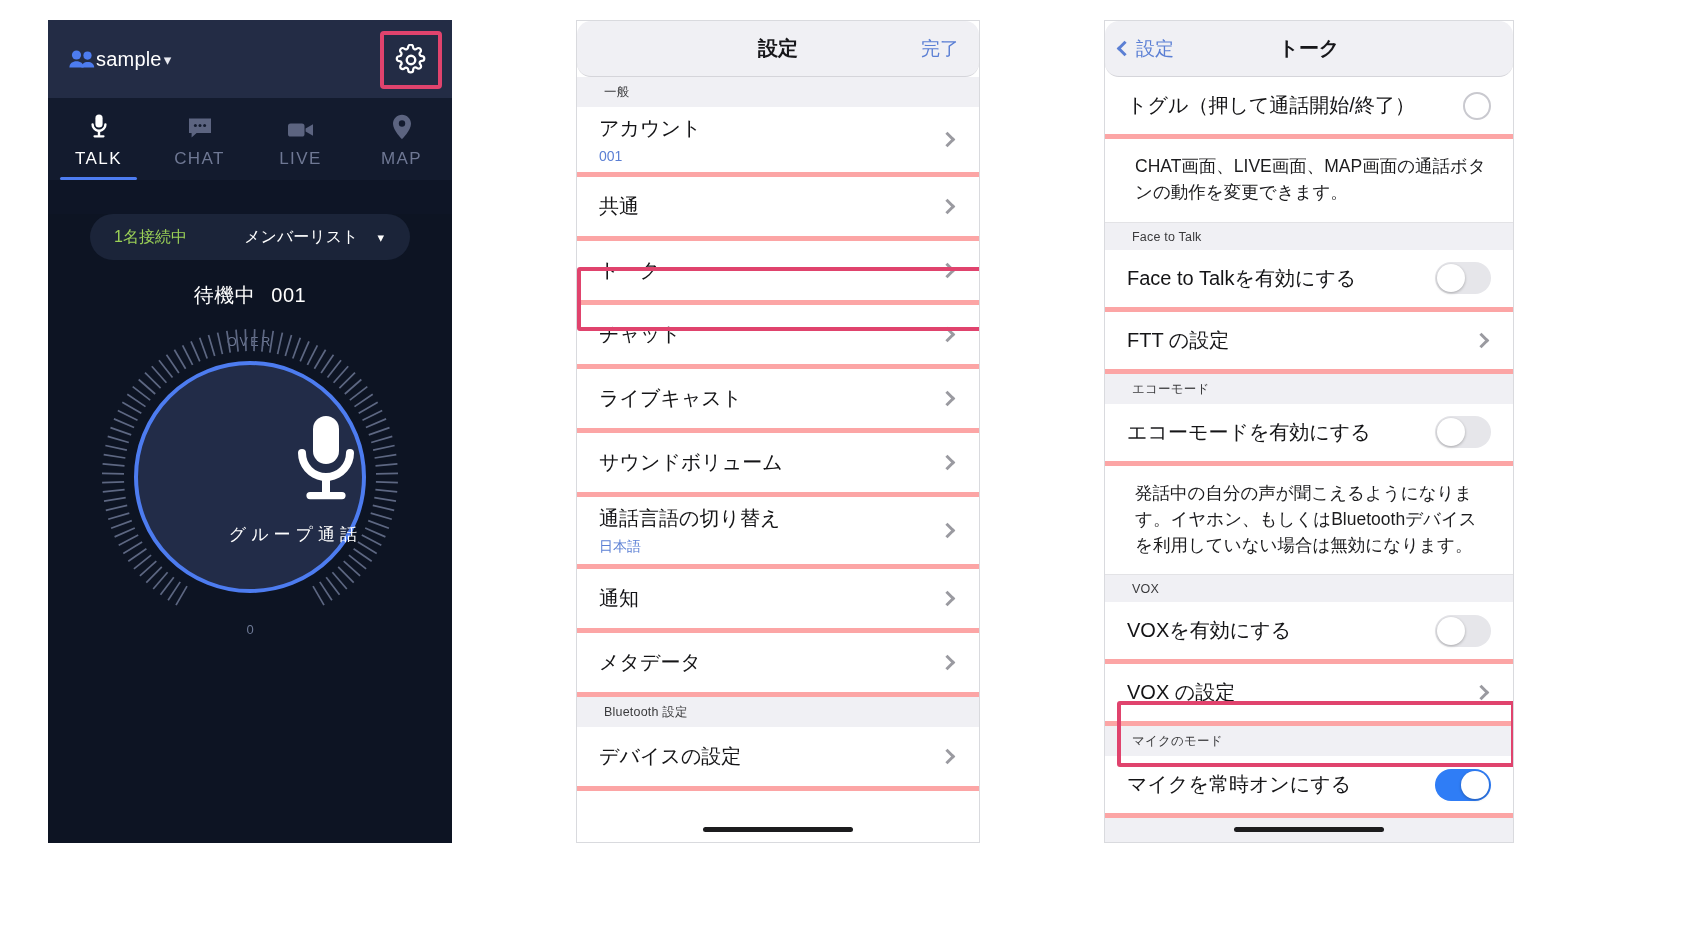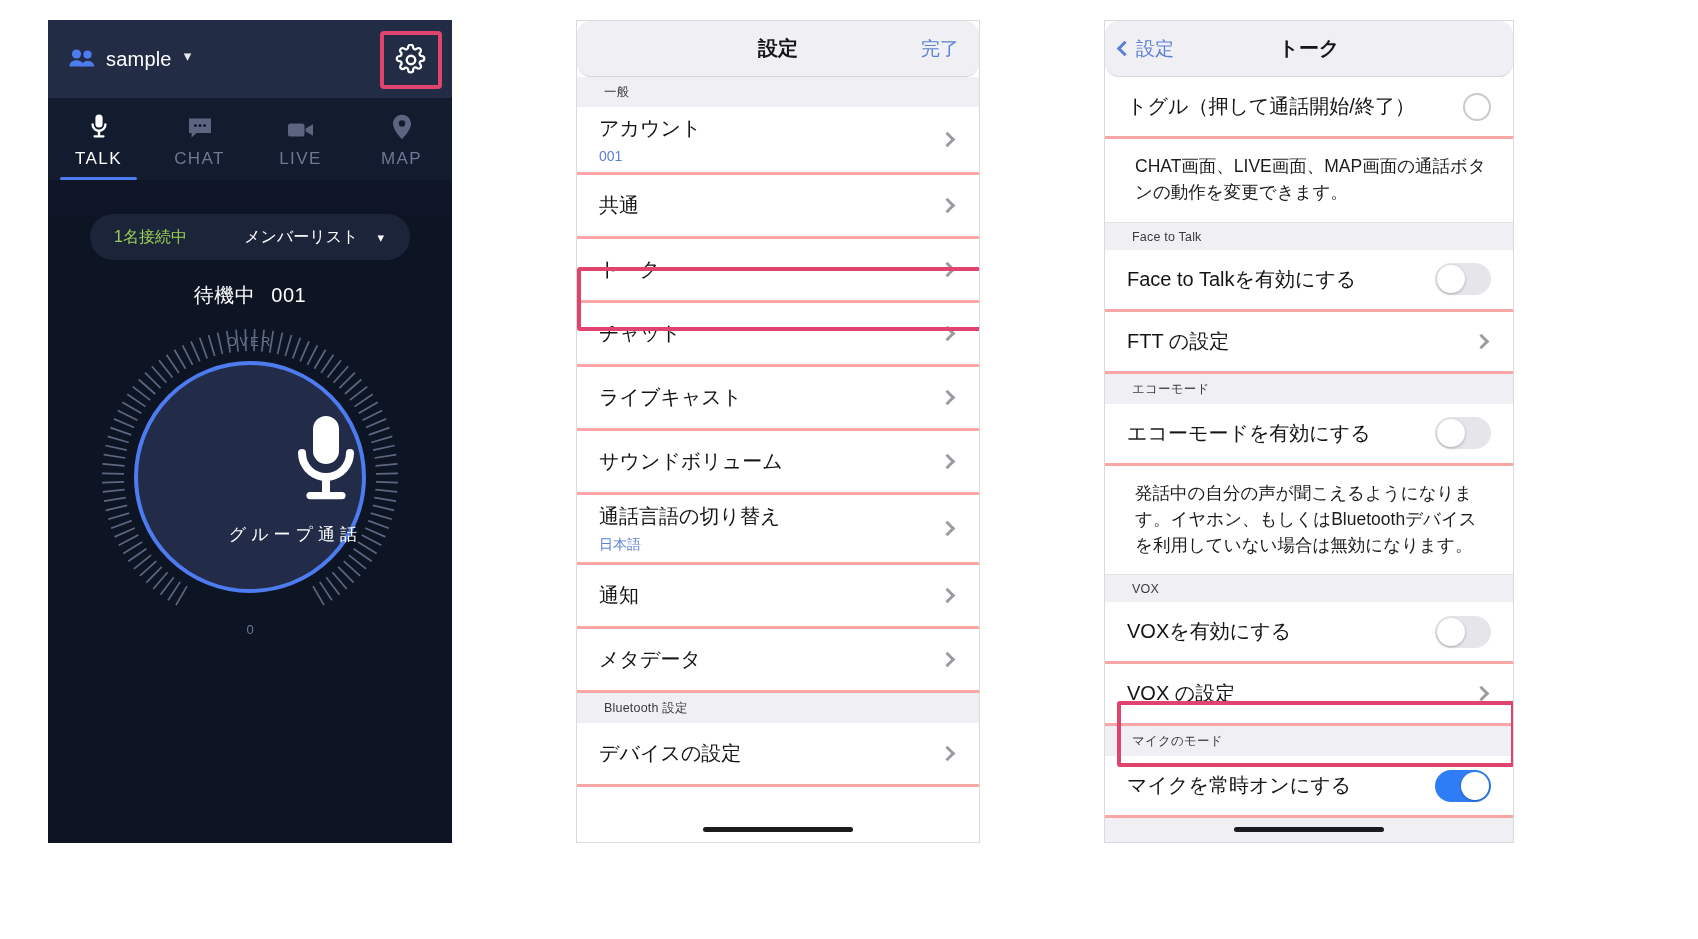--- a/index.html
+++ b/index.html
@@ -18,21 +18,21 @@
   #panel-talk {
     left: 48px; top: 20px; width: 404px; height: 823px;
     background: #0e1526;
   }
   .talk-topbar {
     height: 78px; background: #232c45;
     display: flex; align-items: center; justify-content: space-between;
     padding: 0 18px 0 20px;
     position: relative;
   }
-  .group-chip { display: flex; gap: 10px; }
+  .group-chip { display: flex; align-items: center; }
   .people-icon { width: 28px; height: 20px; position: relative; flex:none; }
   .group-name { color:#ffffff; font-size:20px; letter-spacing:.2px; }
   .chev-down { color:#e8eaf0; font-size:15px; line-height:1; margin-left:2px; }
 
   .gear-hl {
     position:absolute; right: 10px; top: 11px;
     width: 62px; height: 58px;
     border: 4px solid #e0436d; border-radius: 4px;
     display:flex; align-items:center; justify-content:center;
   }
@@ -115,21 +115,21 @@
   }
   .chev-left { width:11px; height:11px; border-left:3px solid #5b7fd4; border-bottom:3px solid #5b7fd4; transform:rotate(45deg); display:block; }
 
   .sec-head {
     background:#f0f0f4; padding: 7px 27px 6px;
     font-size: 12.5px; color:#3a3a3c; letter-spacing:.2px;
   }
   .row {
     background:#ffffff; padding: 8px 22px;
     display:flex; align-items:center; justify-content:space-between;
-    border-bottom: 3px solid #fca5a5;
+    border-bottom: 5px solid #fca5a5;
     min-height: 64px; position:relative;
   }
   .row .rlabel-wrap { display:flex; flex-direction:column; gap:6px; }
   .row .rlabel { font-size:20px; color:#141416; }
   .row .rsub { font-size:14px; color:#5b7fd4; }
   .chev-right {
     width:11px; height:11px;
     border-top:3px solid #9a9aa0; border-right:3px solid #9a9aa0;
     transform:rotate(45deg); flex:none; margin-right:4px;
   }

